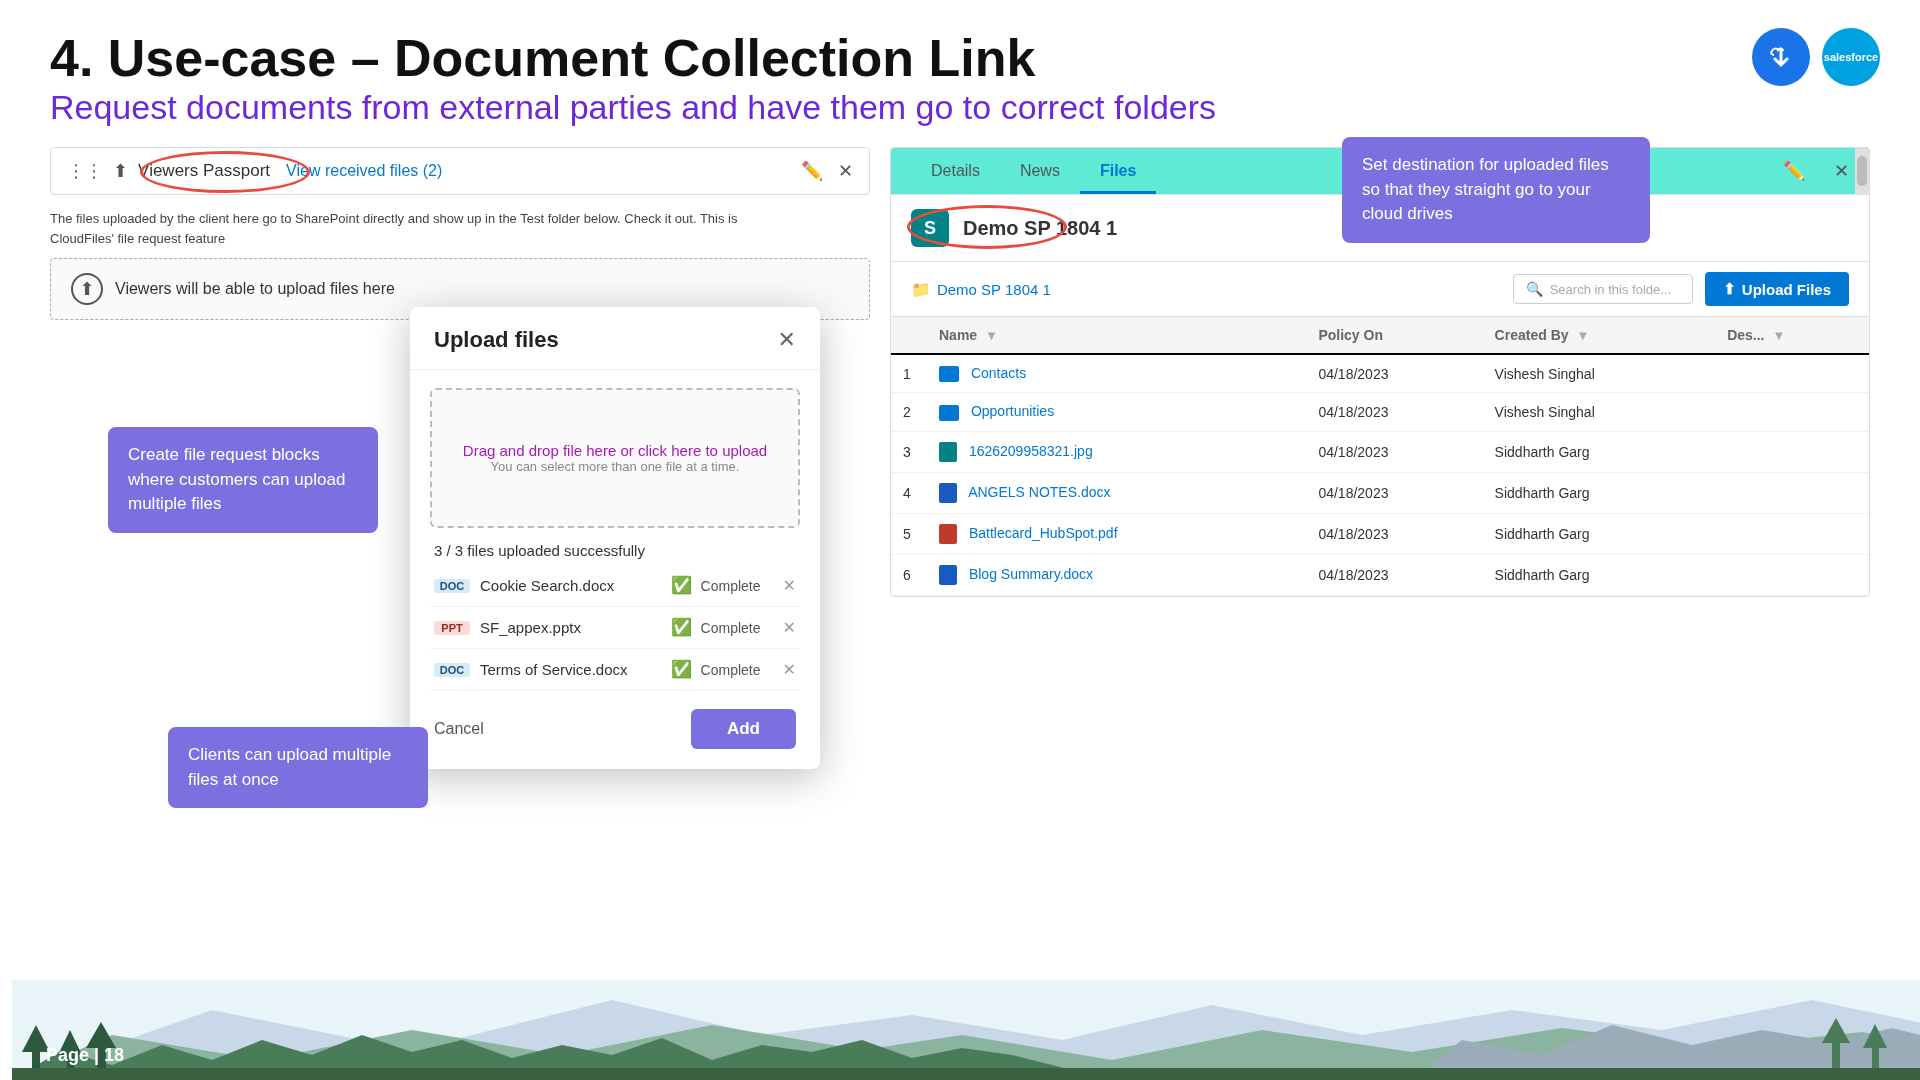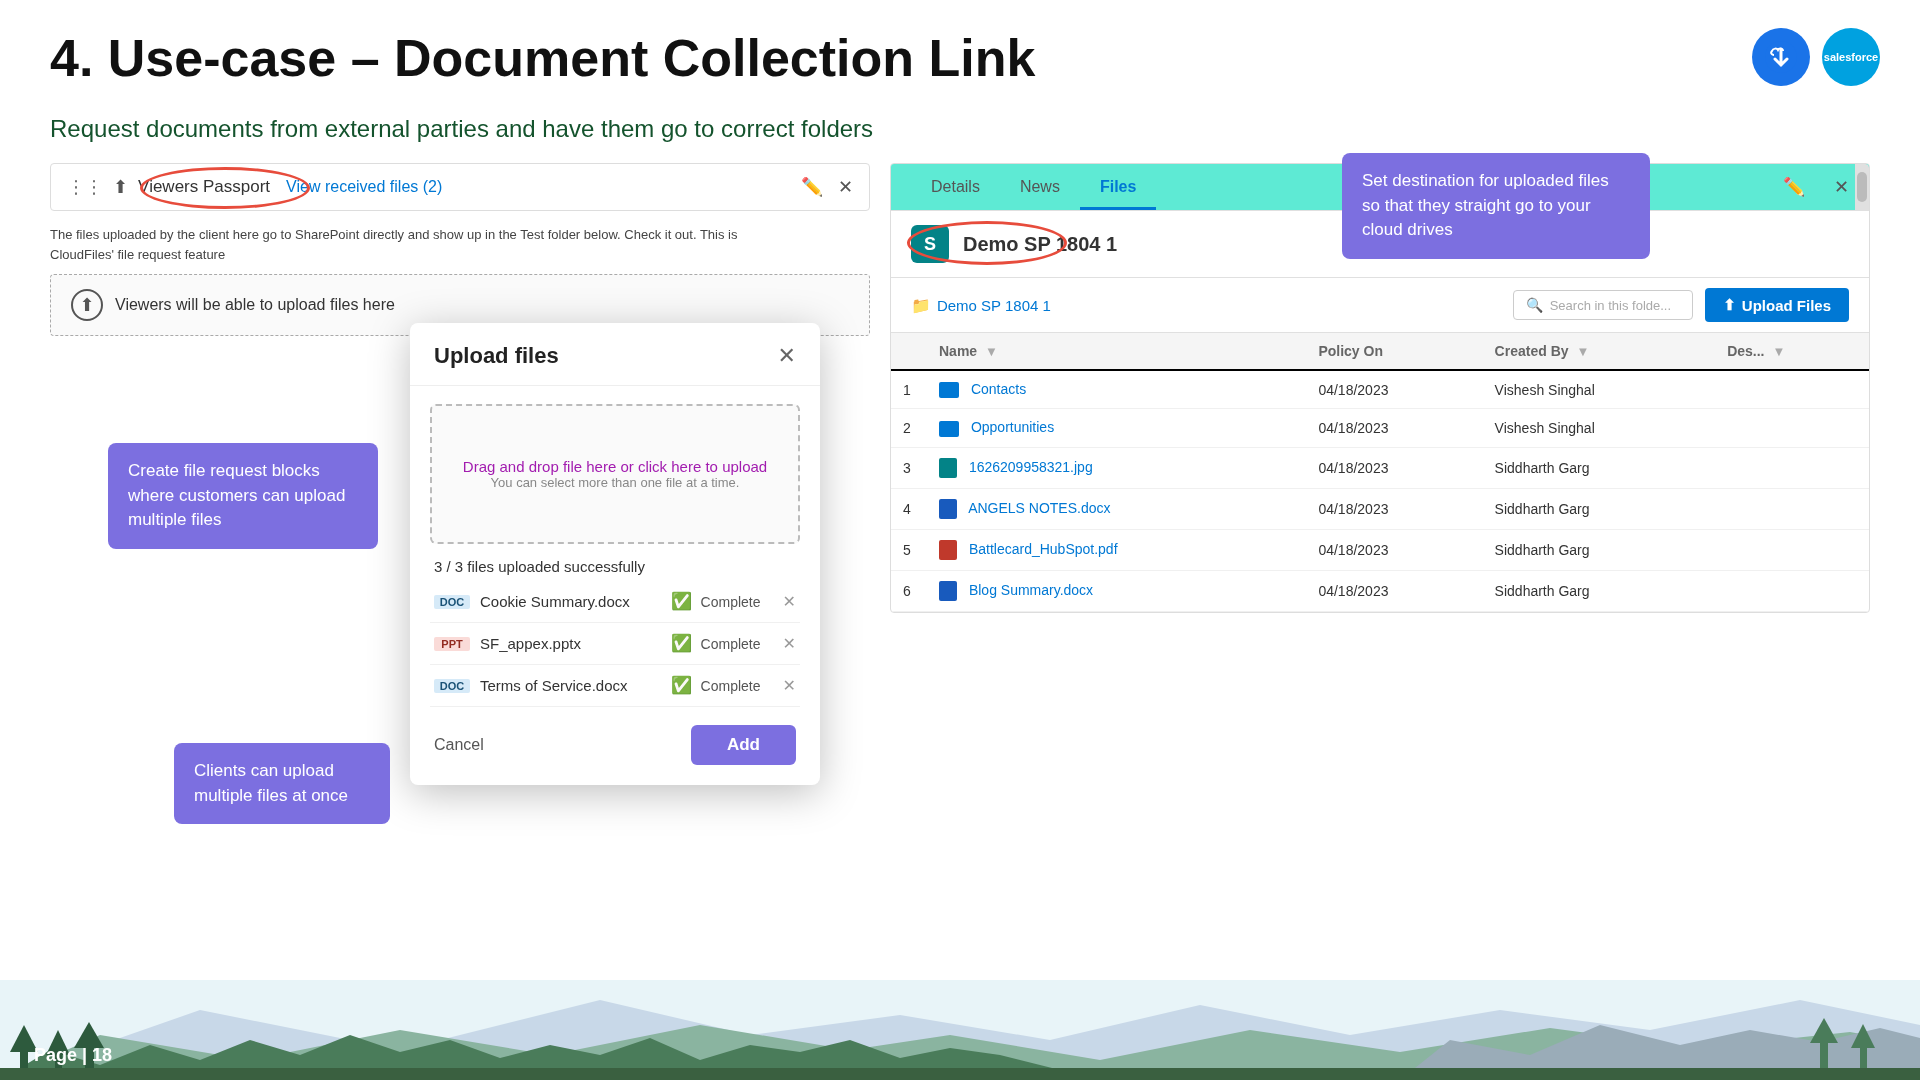--- a/index.html
+++ b/index.html
@@ -17,23 +17,23 @@
       padding: 30px 50px 10px 50px;
       position: relative;
     }
     .main-title {
       font-size: 52px;
       font-weight: 700;
       color: #111;
       line-height: 1.1;
     }
     .subtitle {
-      font-size: 24px;
-      color: #14532d;
-      margin-top: 28px;
+      font-size: 34px;
+      color: #6d28d9;
+      margin-top: 1px;
       font-weight: 400;
     }
 
     
     .logos {
       position: absolute;
       top: 28px;
       right: 40px;
       display: flex;
       align-items: center;
@@ -291,22 +291,21 @@
       z-index: 30;
     }
     .tooltip-create {
       left: 58px;
       top: 280px;
       width: 270px;
     }
     .tooltip-clients {
       left: 118px;
       top: 580px;
-      width: 216px;
-      margin-left: 6px;
+      width: 260px;
     }
     .tooltip-destination {
       right: 205px;
       top: 310px;
       width: 270px;
     }
 
     
     .right-panel {
       flex: 1;
@@ -496,21 +495,21 @@
     .sort-arrow {
       color: #aaa;
       font-size: 13px;
       margin-left: 4px;
     }
 
     
     .page-footer {
       position: absolute;
       bottom: 0;
-      left: 0;
+      left: 12px;
       right: 0;
       height: 100px;
       overflow: hidden;
     }
     .mountains-bg {
       position: absolute;
       bottom: 0;
       left: 0;
       right: 0;
       height: 100px;
@@ -576,21 +575,21 @@
         <span class="dialog-close">✕</span>
       </div>
       <div class="drop-zone">
         <span class="drop-zone-main-text">Drag and drop file here or click here to upload</span>
         <span class="drop-zone-sub-text">You can select more than one file at a time.</span>
       </div>
       <div class="files-count">3 / 3 files uploaded successfully</div>
       <div class="file-list">
         <div class="file-row">
           <span class="file-type-badge doc">DOC</span>
-          <span class="file-name">Cookie Summary.docx</span>
+          <span class="file-name">Cookie Search.docx</span>
           <span class="file-status-icon">✅</span>
           <span class="file-status-text">Complete</span>
           <span class="file-remove">✕</span>
         </div>
         <div class="file-row">
           <span class="file-type-badge ppt">PPT</span>
           <span class="file-name">SF_appex.pptx</span>
           <span class="file-status-icon">✅</span>
           <span class="file-status-text">Complete</span>
           <span class="file-remove">✕</span>

